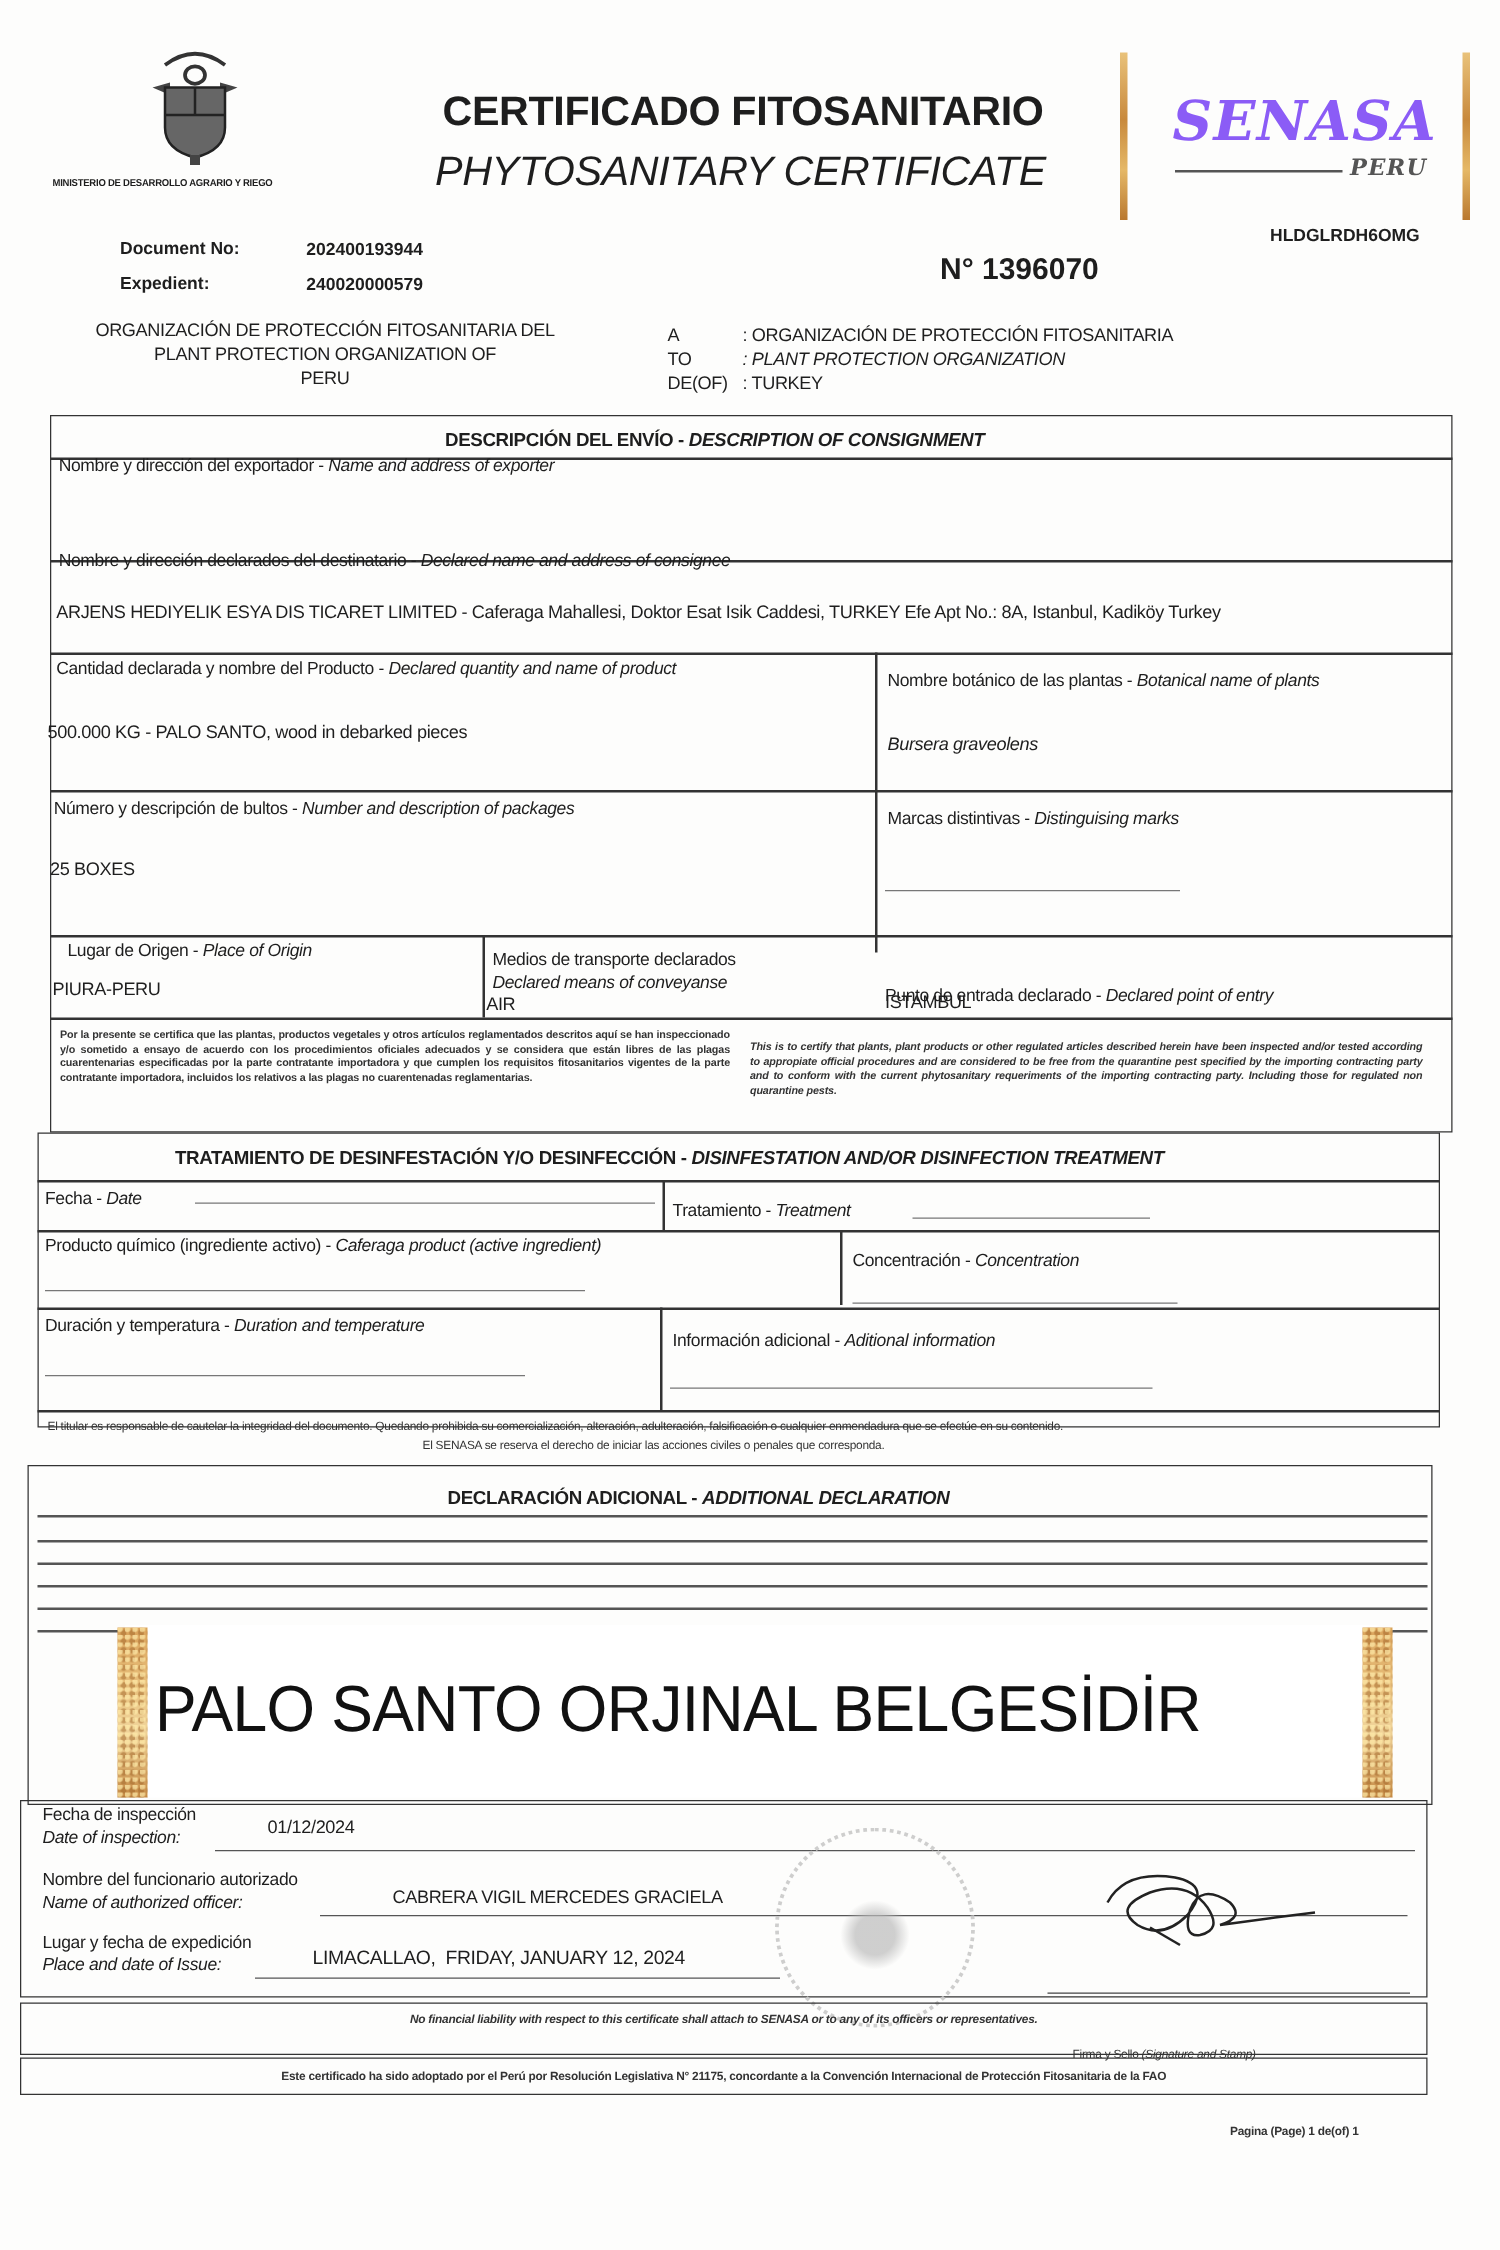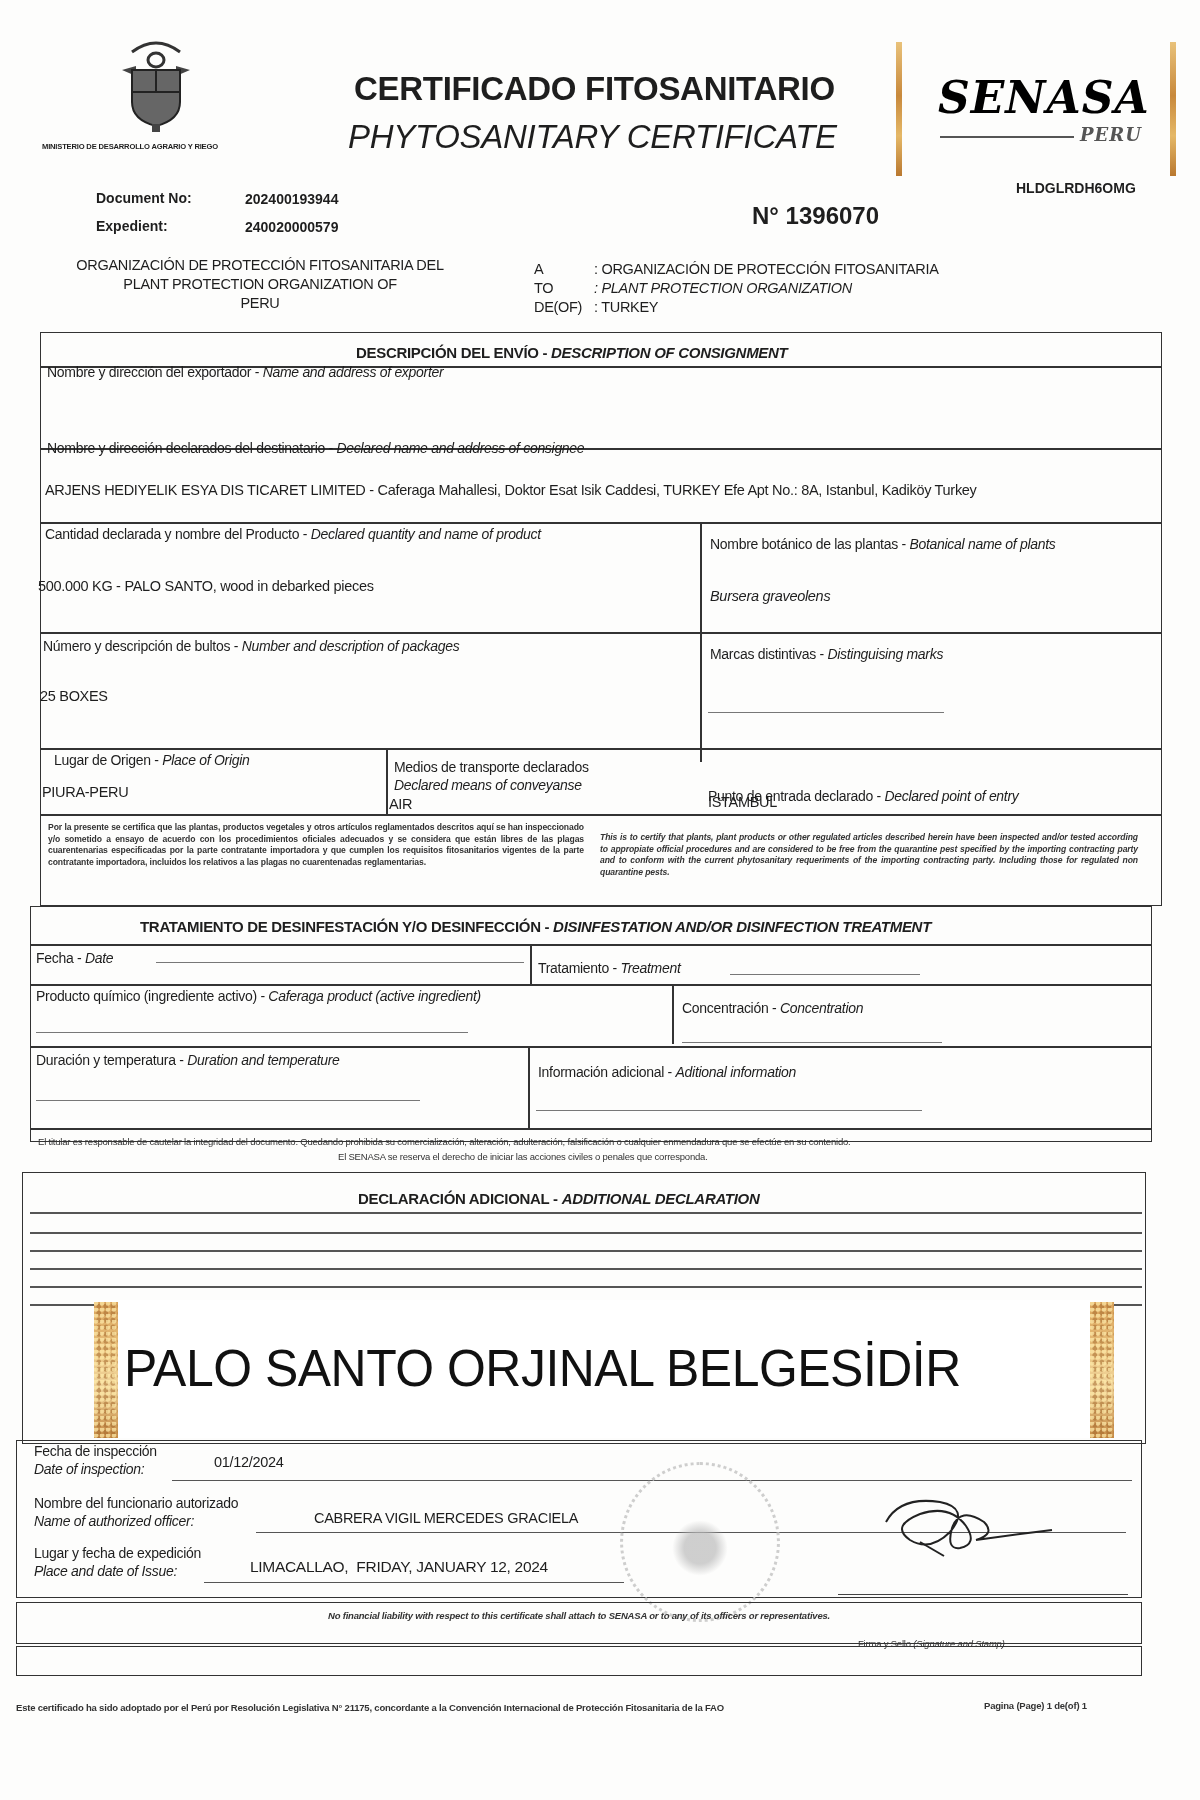--- a/index.html
+++ b/index.html
@@ -9,21 +9,21 @@
   .i { font-style: italic; }
 
   
   .coat { left: 118px; top: 36px; width: 76px; height: 98px; }
   .ministry { left: 42px; top: 142px; font-size: 8px; font-weight: bold; letter-spacing: -0.2px; transform: scaleX(0.95); transform-origin: left; }
   .title-es { left: 354px; top: 70px; font-size: 33px; font-weight: bold; letter-spacing: -0.3px; }
   .title-en { left: 348px; top: 118px; font-size: 33px; font-style: italic; letter-spacing: -0.3px; }
   .gold-bar { background: linear-gradient(180deg,#e9c27a 0%,#c8893c 40%,#e5b867 70%,#b9782f 100%); }
   .gbar1 { left: 896px; top: 42px; width: 6px; height: 134px; }
   .gbar2 { left: 1170px; top: 42px; width: 6px; height: 134px; }
-  .senasa { left: 938px; top: 72px; font-family: "DejaVu Serif", serif; font-weight: bold; font-style: italic; font-size: 44px; color: #000000; letter-spacing: 1px; }
+  .senasa { left: 938px; top: 72px; font-family: "DejaVu Serif", serif; font-weight: bold; font-style: italic; font-size: 44px; color: #8b5cf6; letter-spacing: 1px; }
   .senasa-line { left: 940px; top: 136px; width: 134px; height: 2px; background: #555; }
   .peru { left: 1080px; top: 124px; font-family: "DejaVu Serif", serif; font-weight: bold; font-style: italic; font-size: 18px; color: #555; letter-spacing: 1px; }
   .code { left: 1016px; top: 180px; font-size: 14px; font-weight: bold; }
   .docno-l { left: 96px; top: 190px; font-size: 14px; font-weight: bold; }
   .docno-v { left: 245px; top: 191px; font-size: 14px; font-weight: bold; }
   .exp-l { left: 96px; top: 218px; font-size: 14px; font-weight: bold; }
   .exp-v { left: 245px; top: 219px; font-size: 14px; font-weight: bold; }
   .certno { left: 752px; top: 202px; font-size: 24px; font-weight: bold; }
 
   .org-from { left: 40px; top: 256px; width: 440px; font-size: 14.5px; text-align: center; line-height: 19px; letter-spacing: -0.3px; }
@@ -258,15 +258,15 @@
 <div class="abs micro" style="left:858px;top:1602px;margin-top:36px;">
   <span>Firma y Sello </span><span class="i">(Signature and Stamp)</span>
 </div>
 
 <div class="abs box" style="left:16px;top:1602px;width:1126px;height:42px;"></div>
 <div class="abs micro" style="left:16px;top:1608px;width:1126px;text-align:center;line-height:15px;font-weight:bold;">
   <div class="i">No financial liability with respect to this certificate shall attach to SENASA or to any of its officers or representatives.</div>
 </div>
 
 <div class="abs box" style="left:16px;top:1646px;width:1126px;height:30px;"></div>
-<div class="abs micro" style="left:16px;top:1656px;width:1126px;text-align:left;font-weight:bold;margin-top:46px;">Este certificado ha sido adoptado por el Perú por Resolución Legislativa N° 21175, concordante a la Convención Internacional de Protección Fitosanitaria de la FAO</div>
+<div class="abs micro" style="left:16px;top:1656px;width:1126px;text-align:center;font-weight:bold;">Este certificado ha sido adoptado por el Perú por Resolución Legislativa N° 21175, concordante a la Convención Internacional de Protección Fitosanitaria de la FAO</div>
 
 <div class="abs micro" style="left:984px;top:1700px;font-weight:bold;">Pagina (Page)  1 de(of) 1</div>
 
 </body></html>

